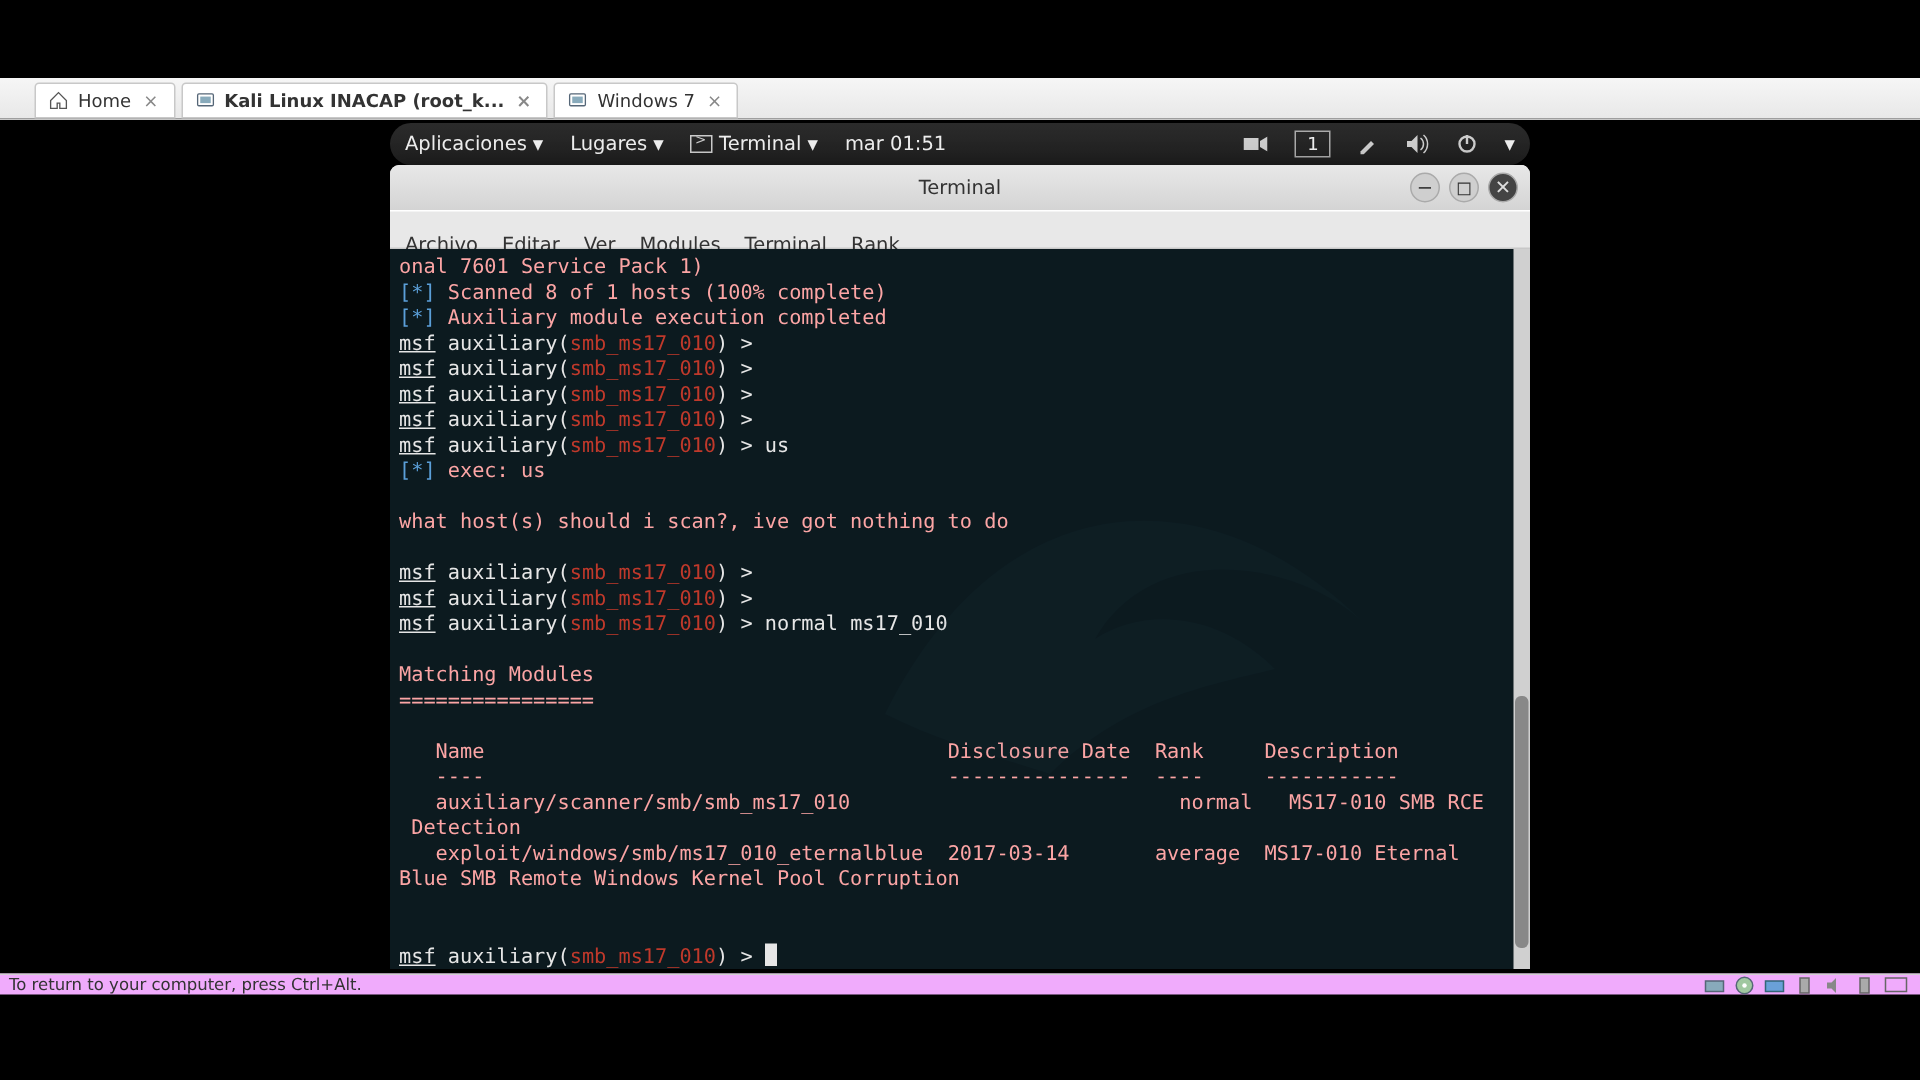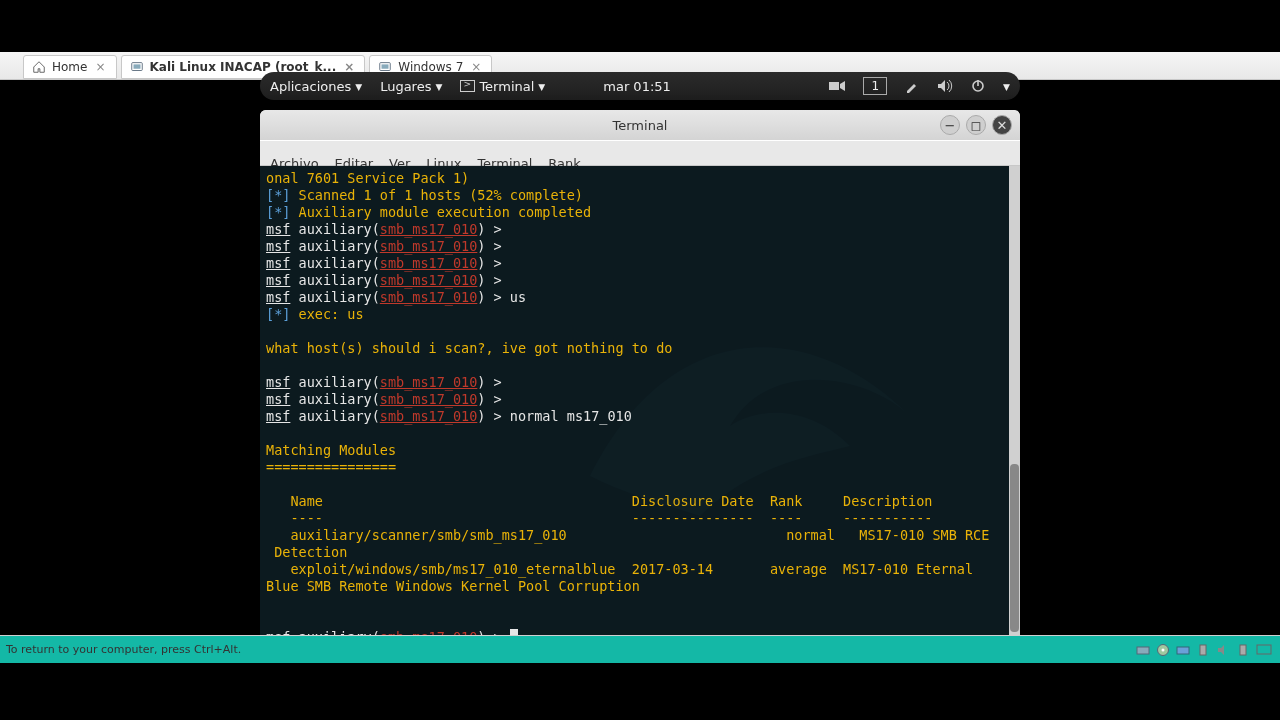--- a/index.html
+++ b/index.html
@@ -36,21 +36,21 @@
   border: 1px solid #c8c8c8;
   border-radius: 3px 3px 0 0;
   margin-right: 4px;
   cursor: pointer;
 }
 .host-tab .close { color: #888; cursor: pointer; padding: 0 2px; }
 .host-tab svg { width: 14px; height: 14px; }
 
 .gnome-bar {
   position: absolute;
-  top: 72px;
+  top: 82px;
   left: 260px;
   width: 760px;
   height: 28px;
   background: linear-gradient(#2b2b2b,#1e1e1e);
   color: #eee;
   display: flex;
   align-items: center;
   font-size: 13px;
   padding: 0 10px;
   gap: 18px;
@@ -113,33 +113,33 @@
 }
 .termwin .scrollbar {
   position:absolute; right:0; top:0; bottom:0; width:11px;
   background:#d0d0d0;
 }
 .termwin .scrollbar .thumb{
   position:absolute; left:1px; right:1px; top:62%; height:35%;
   background:#888; border-radius:4px;
 }
 .blue { color:#5b9fd8; }
-.red  { color:#c0392b;text-decoration:underline; }
-.white{ color:#eab308; }
+.red  { color:#c0392b; }
+.white{ color:#fca5a5; }
 .u { text-decoration: underline; }
 .cursor {
   display:inline-block; width:8px; height:15px;
   background:#e6e6e6; vertical-align:-2px;
   animation: bl 1s steps(1) infinite;
 }
 @keyframes bl { 50%{opacity:0;} }
 
 .host-status {
   position:absolute; bottom:57px; left:0; right:0;
-  height:28px; background:#14b8a6; border-top:1px solid #d0d0d0;
+  height:14px; background:#f0abfc; border-top:1px solid #d0d0d0;
   display:flex; align-items:center; font-size:11px; color:#333;
   padding: 0 6px;
   gap: 12px;
 }
 .host-status .spacer{flex:1;}
 .host-status .tray{display:flex; gap:6px; align-items:center;}
 .host-status .tray span{width:14px;height:14px;display:inline-block;}
 .dragon {
   position:absolute;
   top: 90px; left: 280px;
@@ -184,21 +184,21 @@
   </span>
   <span class="menuitm">
     <span>Lugares</span>
     <span class="caret-down">▼</span>
   </span>
   <span class="menuitm">
     <span class="term-icon"></span>
     <span>Terminal</span>
     <span class="caret-down">▼</span>
   </span>
-  <span style="margin-left:40px">mar 01:51</span>
+  <span style="">mar 01:51</span>
   <span class="spacer"></span>
   <span class="icon">
     <svg width="16" height="14" viewBox="0 0 16 14">
         <rect x="0" y="3" width="10" height="8" fill="#ccc"></rect>
         <path d="M11 5l5-3v10l-5-3z" fill="#ccc"></path>
       </svg>
   </span>
   <span class="wsbox">1</span>
   <span class="icon">
     <svg width="14" height="14" viewBox="0 0 14 14">
@@ -226,30 +226,30 @@
     <div class="wb">
       <span>−</span>
       <span>◻</span>
       <span style="background:#444;color:#ddd">✕</span>
     </div>
   </div>
   <div class="menubar">
     <span>Archivo</span>
     <span>Editar</span>
     <span>Ver</span>
-    <span>Linux</span>
+    <span>Modules</span>
     <span>Terminal</span>
     <span>Rank</span>
   </div>
   <div class="body">
     <svg class="dragon" viewBox="0 0 400 300">
       <path d="M40 220 C120 60 260 60 360 160 C320 120 220 100 180 170 C210 150 260 150 300 190 C260 200 200 210 150 260 C120 250 80 240 40 220 Z" fill="#2c5a6e"></path>
     </svg>
 <pre style="background:none;font:inherit;white-space:pre-wrap"><span class="white">onal 7601 Service Pack 1)</span>
-<span class="blue">[*]</span> <span class="white">Scanned 1 of 1 hosts (52% complete)</span>
+<span class="blue">[*]</span> <span class="white">Scanned 8 of 1 hosts (100% complete)</span>
 <span class="blue">[*]</span> <span class="white">Auxiliary module execution completed</span>
 <span class="u">msf</span><span> auxiliary(</span><span class="red">smb_ms17_010</span><span>) &gt; </span>
 <span class="u">msf</span><span> auxiliary(</span><span class="red">smb_ms17_010</span><span>) &gt; </span>
 <span class="u">msf</span><span> auxiliary(</span><span class="red">smb_ms17_010</span><span>) &gt; </span>
 <span class="u">msf</span><span> auxiliary(</span><span class="red">smb_ms17_010</span><span>) &gt; </span>
 <span class="u">msf</span><span> auxiliary(</span><span class="red">smb_ms17_010</span><span>) &gt; </span><span>us</span>
 <span class="blue">[*]</span> <span class="white">exec: us</span>
 
 <span class="white">what host(s) should i scan?, ive got nothing to do</span>
 

